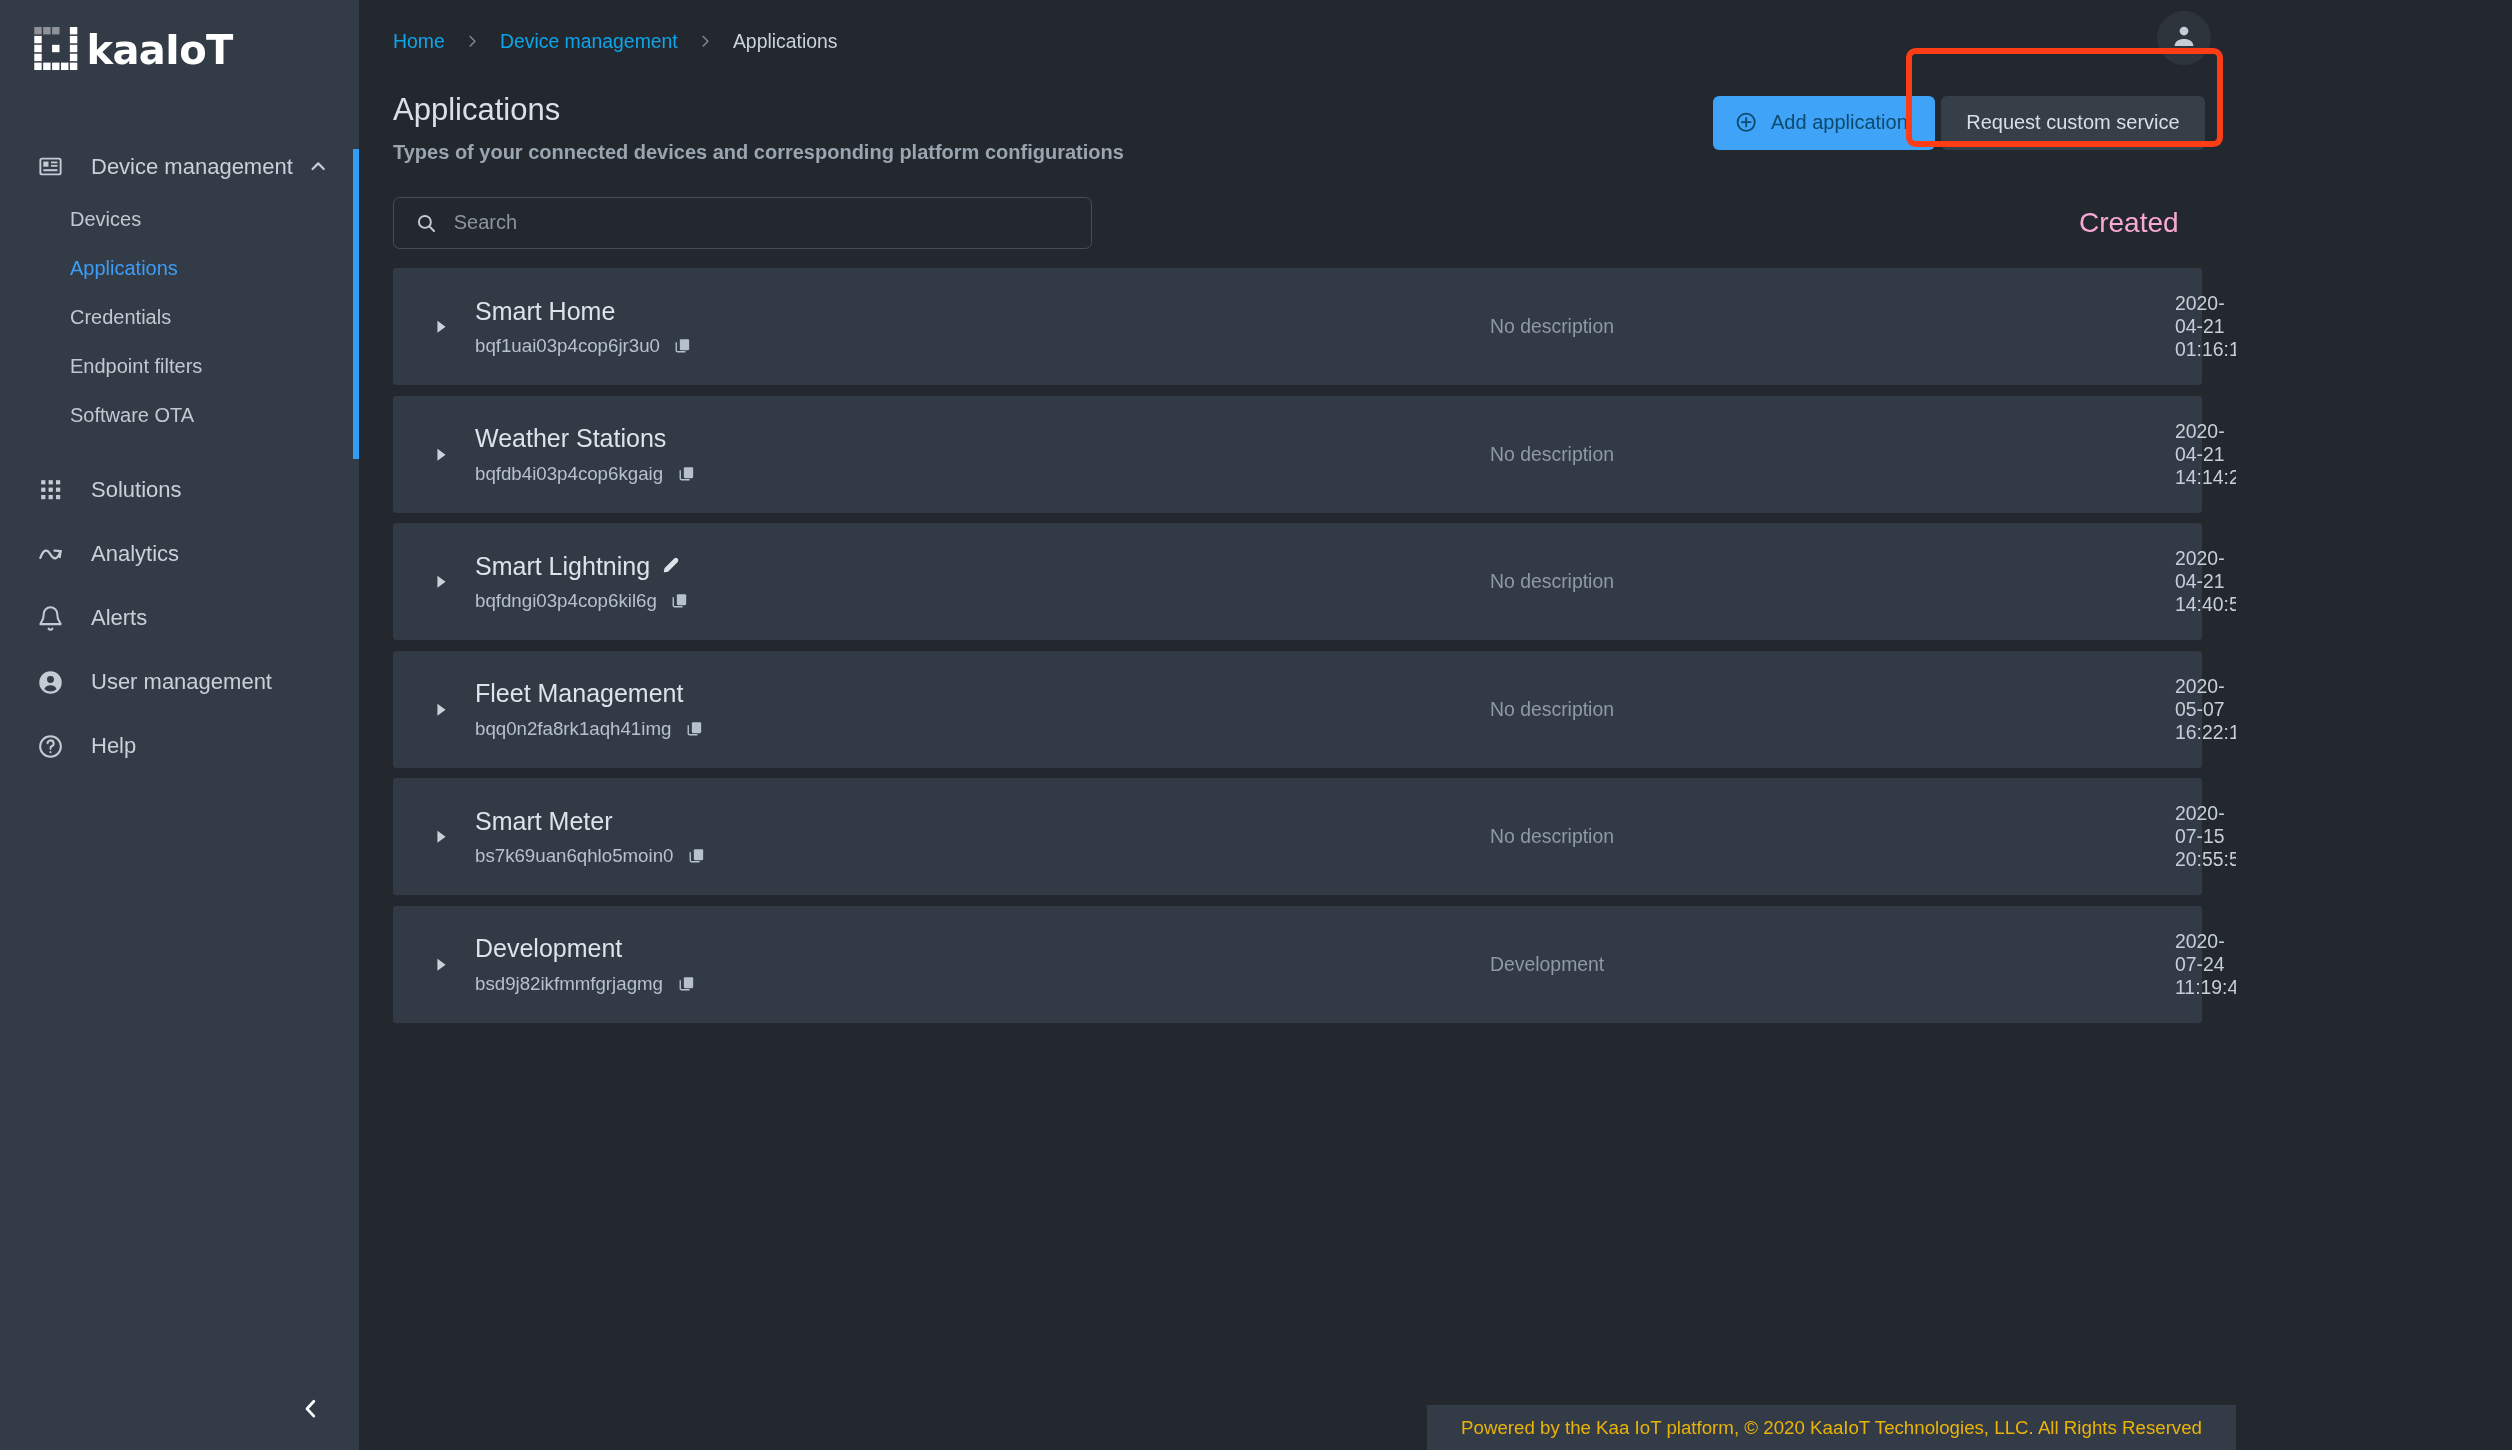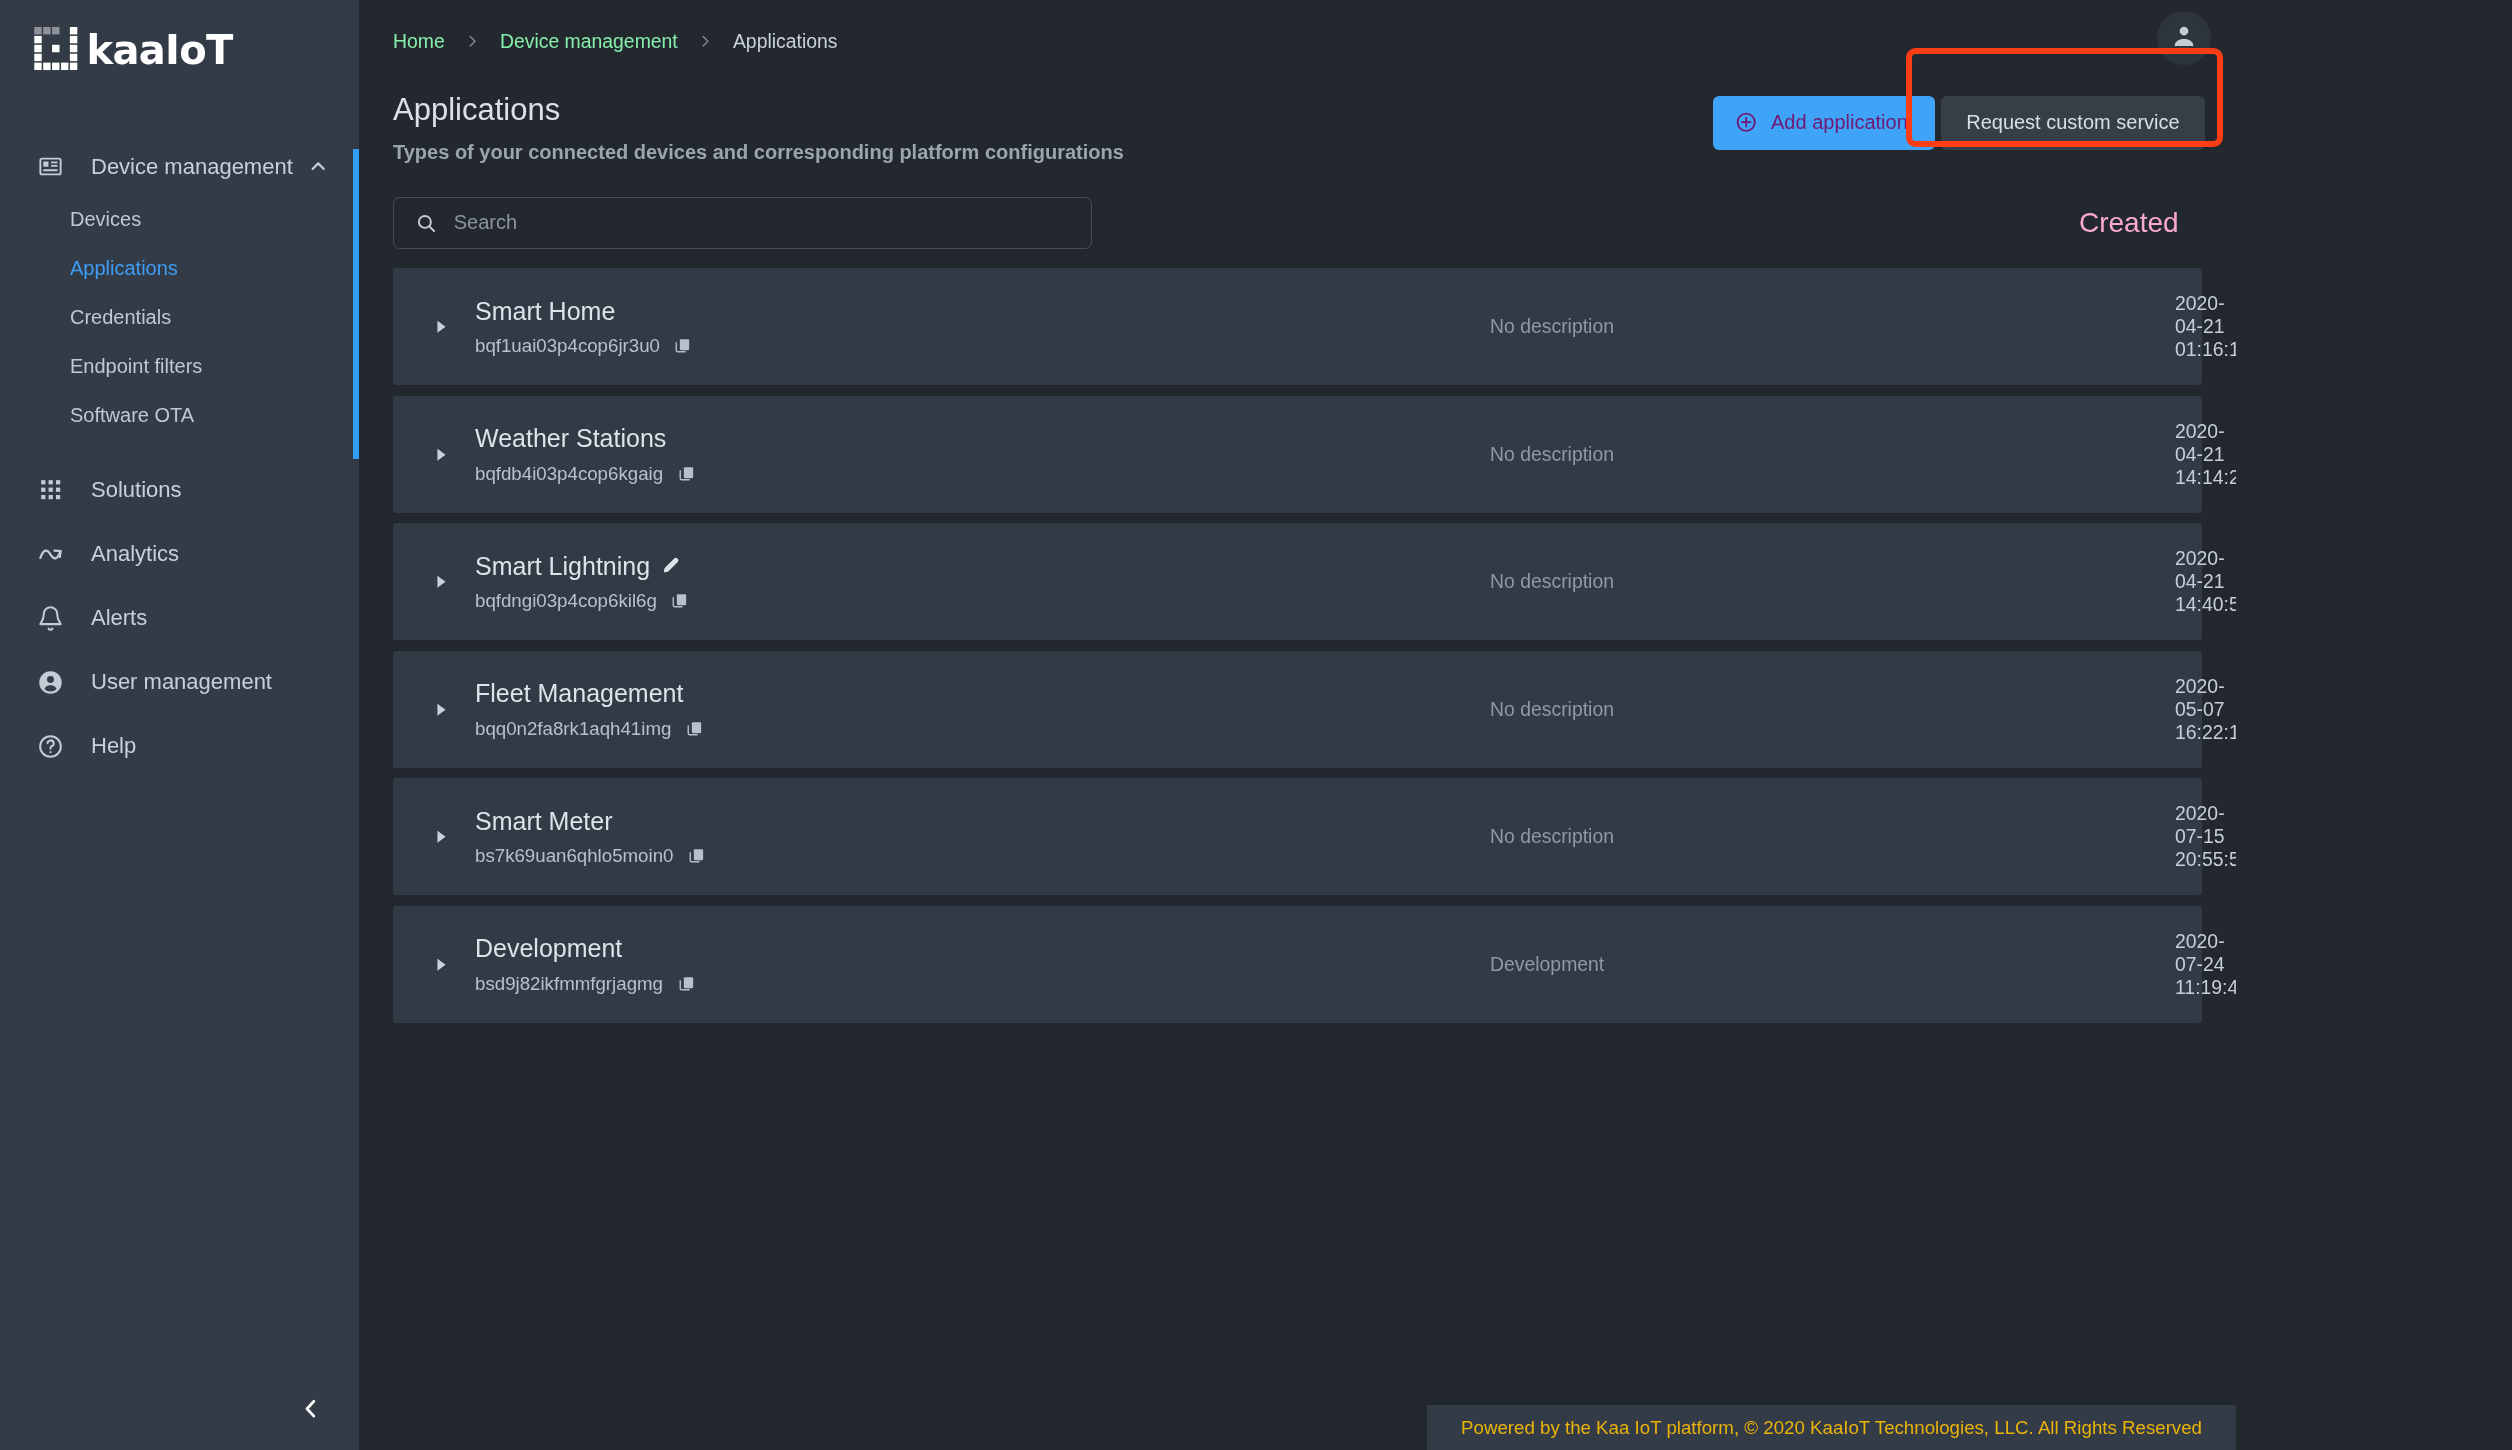--- a/index.html
+++ b/index.html
@@ -156,21 +156,21 @@
     align-items: center;
     padding-left: 34px;
   }
   .breadcrumb {
     display: flex;
     align-items: center;
     gap: 0px;
     font-size: 19.4px;
     color: #95a0ab;
   }
-  .crumb { color: #86efac; cursor: pointer; white-space: nowrap; }
+  .crumb { color: #0ea5e9; cursor: pointer; white-space: nowrap; }
   .crumb.current { color: #c9d2da; cursor: default; }
   .crumb-sep {
     margin: 0 19.4px;
     color: #7d8893;
     display: inline-flex;
     align-items: center;
   }
 
   .avatar-btn {
     position: absolute;
@@ -206,21 +206,21 @@
 
   .head-actions {
     position: absolute;
     right: 31px;
     top: 13.5px;
     display: flex;
     align-items: center;
   }
   .btn-primary {
     background: #3fa3f7;
-    color: #701a75;
+    color: #0c4a6e;
     border: none;
     height: 54px;
     padding: 0 27px 0 22.4px;
     border-radius: 6px;
     font-size: 20px;
     display: inline-flex;
     align-items: center;
     gap: 13.5px;
     cursor: pointer;
     font-family: "Liberation Sans", sans-serif;

